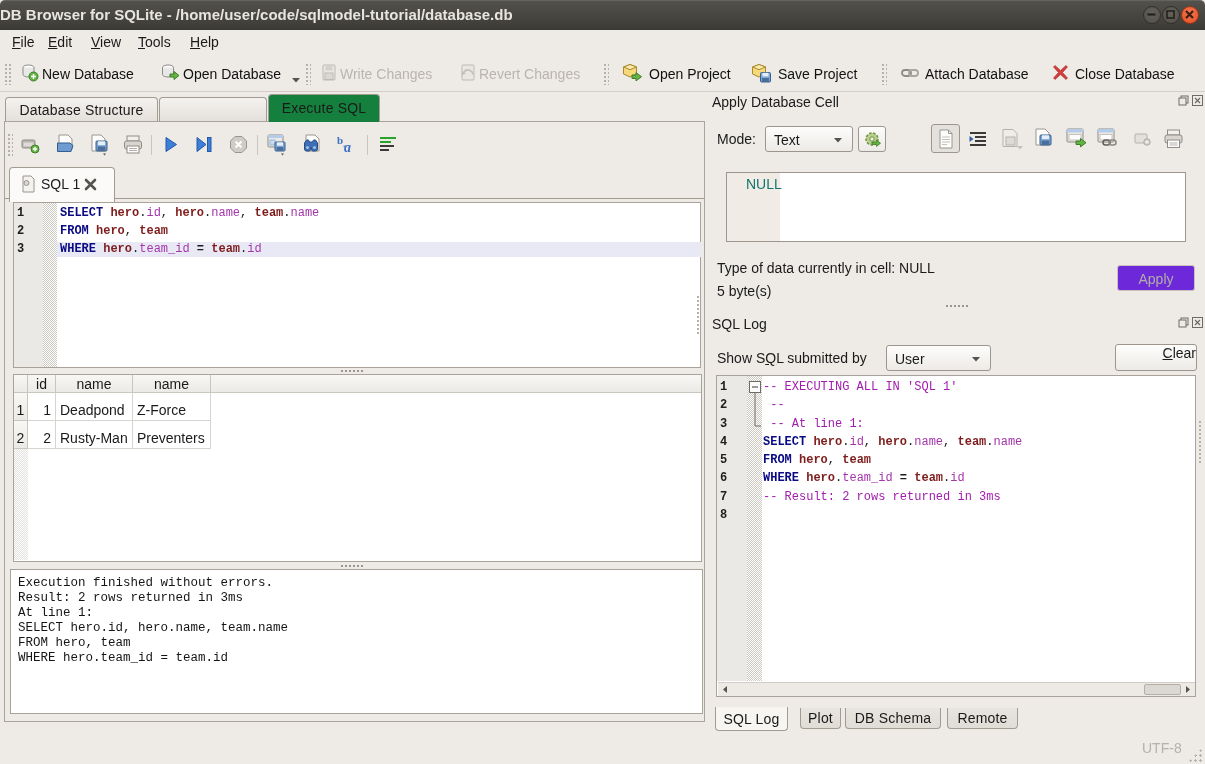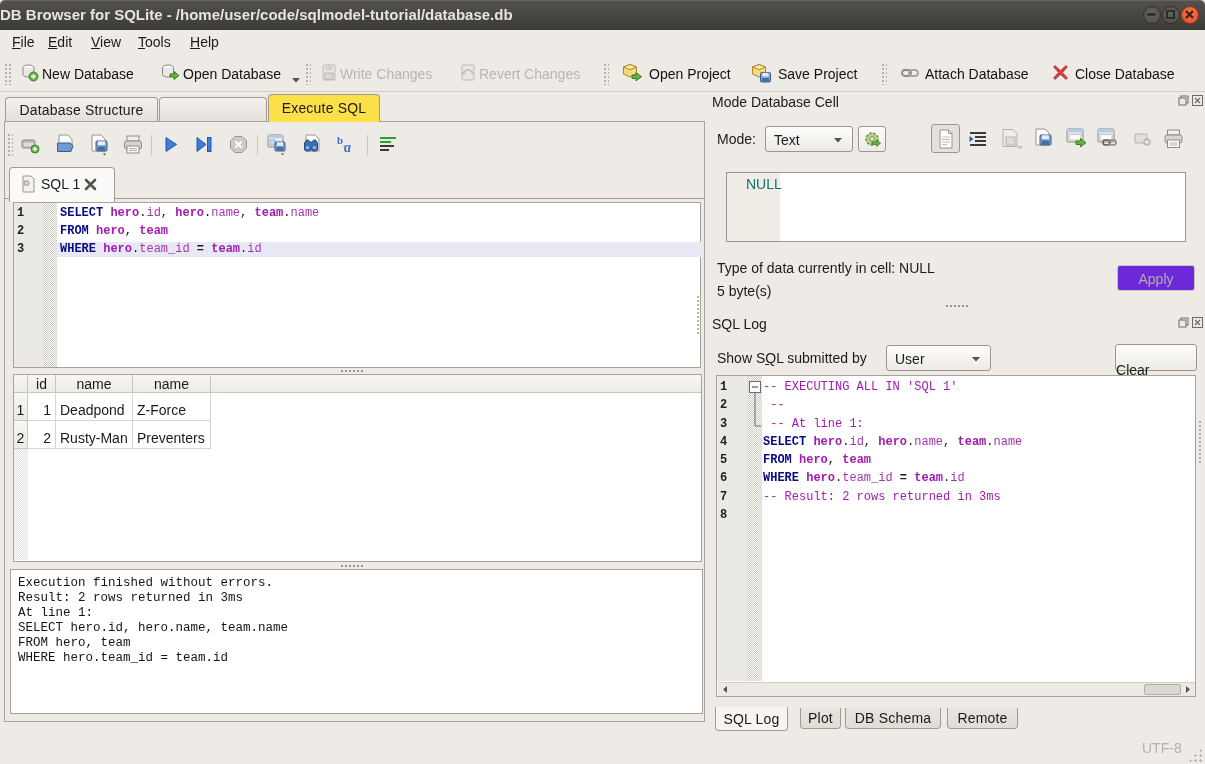--- a/index.html
+++ b/index.html
@@ -24,27 +24,27 @@
 
 #toolbar { left:0; top:55px; width:1205px; height:37px; background:#eeebe7; border-bottom:1px solid #d2cdc7; }
 .tbtext { top:11px; font-size:14px; color:#111; }
 .tbtext.dis { color:#b9b5ae; }
 .tbicon { top:8px; }
 .vdots { background-image:radial-gradient(circle, #b5b0a8 1px, transparent 1.2px);
   background-size:4px 4px; }
 
 .tab { border:1px solid #a19b92; border-bottom:none; border-radius:4px 4px 0 0;
   background:linear-gradient(#f4f2ef, #e3dfda); text-align:center; font-size:14px; letter-spacing:0.2px; }
-.tab.active { background:#fde047; }
+.tab.active { background:#15803d; }
 
 #leftpane { left:4px; top:121px; width:701px; height:601px; border:1px solid #aaa49c; background:#eeebe7; }
 
 .whitebox { background:#fff; border:1px solid #a8a29a; }
 .kw { color:#0a0a85; font-weight:bold; }
-.tbl { color:#a21caf; font-weight:bold; }
+.tbl { color:#7f1d1d; font-weight:bold; }
 .fld { color:#a435ab; }
 .cmt { color:#a21caf; }
 .combo { background:linear-gradient(#fdfdfc, #edeae6); border:1px solid #9c968e; border-radius:3px; }
 .hdrcell { background:linear-gradient(#f9f7f5, #eceae6); border-right:1px solid #c9c5bf; border-bottom:1px solid #c9c5bf; text-align:center; }
 </style>
 </head>
 <body>
 <div id="win">
   <div id="titlebar" class="abs"></div>
   <div id="title" class="abs">DB Browser for SQLite - /home/user/code/sqlmodel-tutorial/database.db</div>
@@ -263,21 +263,21 @@
 
   <div class="abs" style="left:10px; top:569px; width:693px; height:145px; border:1px solid #a8a29a; background:#fff;">
     <div class="abs mono" style="left:7px; top:6px; font-size:12.5px; line-height:15px; white-space:pre; color:#151515;">Execution finished without errors.
 Result: 2 rows returned in 3ms
 At line 1:
 SELECT hero.id, hero.name, team.name
 FROM hero, team
 WHERE hero.team_id = team.id</div>
   </div>
   <div id="rightpane" class="abs">
-    <span class="abs" style="left:712px; top:94px; font-size:14px;">Mode Database Cell</span>
+    <span class="abs" style="left:712px; top:94px; font-size:14px;">Apply Database Cell</span>
     <svg class="abs" style="left:1178px; top:95px;" width="11" height="11" viewBox="0 0 11 11">
       <rect x="3" y="1" width="7" height="7" fill="none" stroke="#6e6b65"></rect>
       <rect x="1" y="3" width="7" height="7" fill="#eeebe7" stroke="#6e6b65"></rect>
     </svg>
     <svg class="abs" style="left:1192px; top:95px;" width="11" height="11" viewBox="0 0 11 11">
       <rect x="0.5" y="0.5" width="10" height="10" fill="none" stroke="#6e6b65"></rect>
       <path d="M3 3 l5 5 M8 3 l-5 5" stroke="#6e6b65" stroke-width="1.2"></path>
     </svg>
     <span class="abs" style="left:717px; top:131px; font-size:14px;">Mode:</span>
     <div class="abs combo" style="left:765px; top:126px; width:88px; height:26px;">
@@ -363,21 +363,21 @@
       <rect x="0.5" y="0.5" width="10" height="10" fill="none" stroke="#6e6b65"></rect>
       <path d="M3 3 l5 5 M8 3 l-5 5" stroke="#6e6b65" stroke-width="1.2"></path>
     </svg>
     <span class="abs" style="left:717px; top:350px; font-size:14px;">Show S<span class="mn">Q</span>L submitted by</span>
     <div class="abs combo" style="left:886px; top:345px; width:105px; height:26px;">
       <span class="abs" style="left:8px; top:5px; font-size:14px;">User</span>
       <svg class="abs" style="left:84px; top:10px;" width="10" height="7" viewBox="0 0 10 7">
           <path d="M1 1 L5 5.6 L9 1 z" fill="#55534e"></path>
         </svg>
     </div>
-    <div class="abs" style="left:1115px; top:344px; width:82px; height:27px; background:linear-gradient(#fdfdfc,#eceae6); border:1px solid #9c968e; border-radius:3px; text-align:left; padding-top:17px; font-size:14px;"><span class="mn">C</span>lear</div>
+    <div class="abs" style="left:1115px; top:344px; width:82px; height:27px; background:linear-gradient(#fdfdfc,#eceae6); border:1px solid #9c968e; border-radius:3px; text-align:right; padding-top:0; font-size:14px;"><span class="mn">C</span>lear</div>
     <div id="logframe" class="abs whitebox" style="left:716px; top:375px; width:480px; height:322px;">
       <div class="abs" style="left:0; top:0; width:30px; height:305px; background:#ebe9e5;"></div>
       <svg class="abs" style="left:30px; top:0px;" width="15" height="305">
           <defs>
             <pattern id="chk2" width="2" height="2" patternUnits="userSpaceOnUse">
               <rect width="2" height="2" fill="#fdfdfc"></rect>
               <rect width="1" height="1" fill="#cdc9c3"></rect>
               <rect x="1" y="1" width="1" height="1" fill="#cdc9c3"></rect>
             </pattern>
           </defs>

